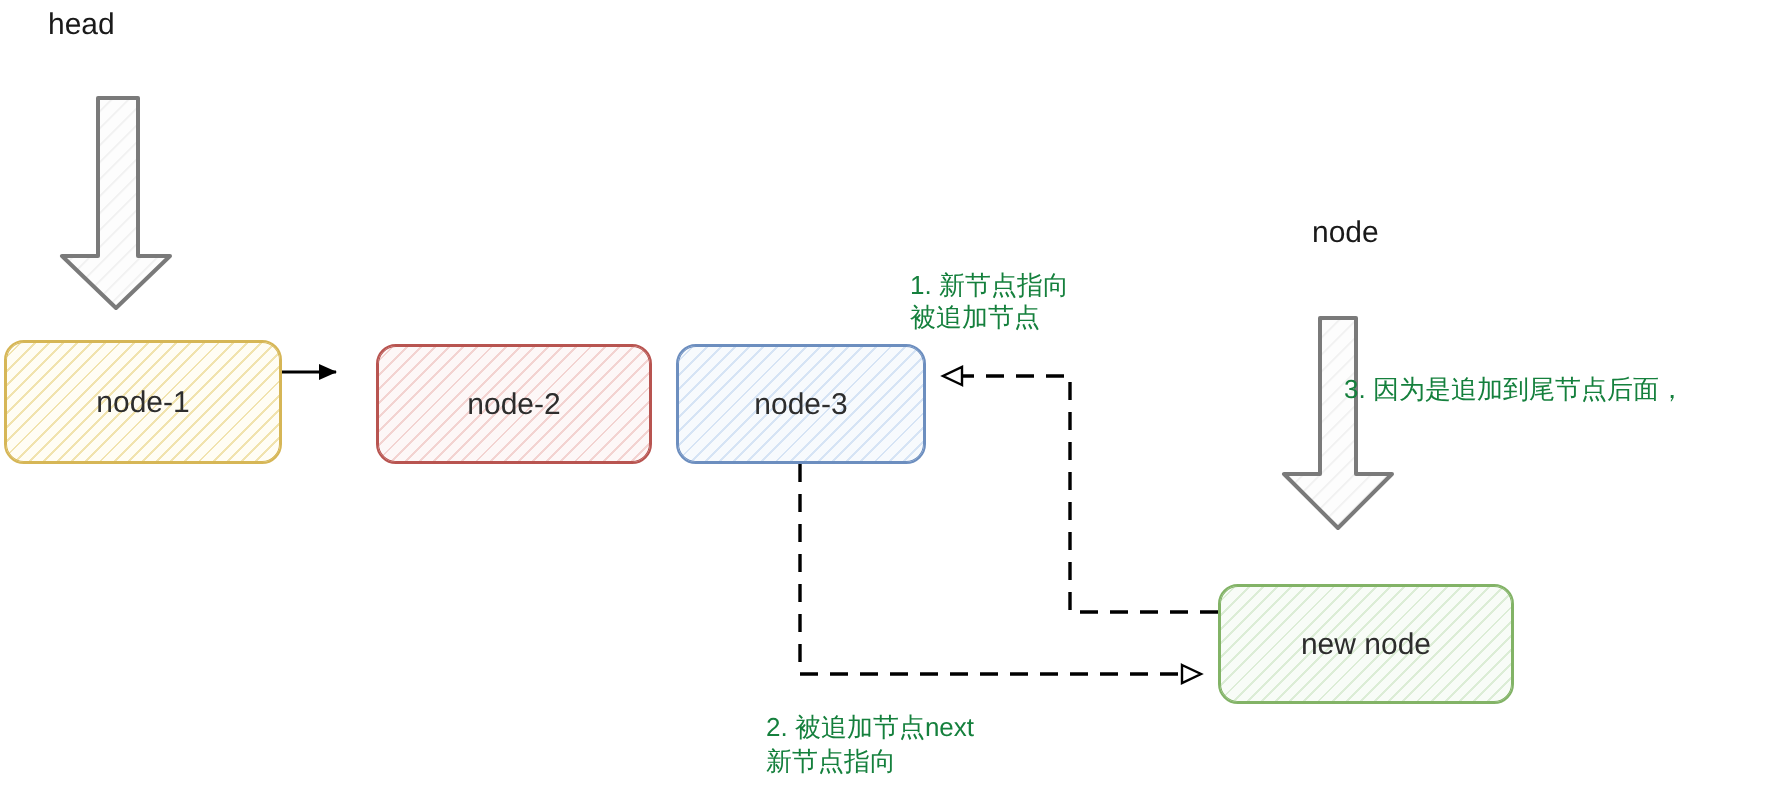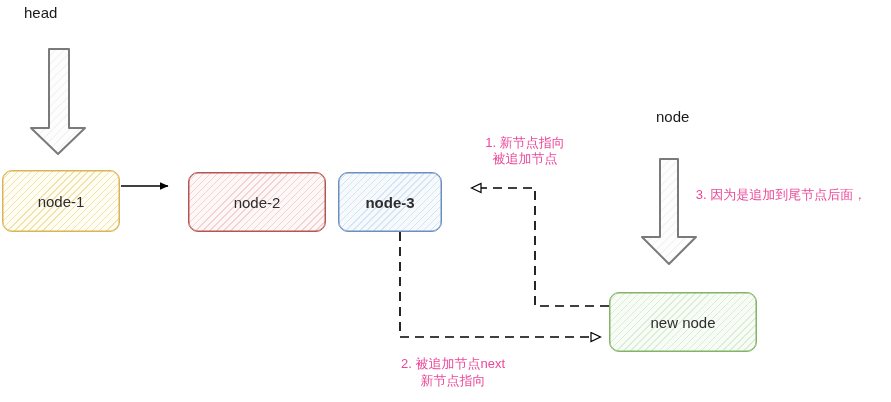--- a/index.html
+++ b/index.html
@@ -40,37 +40,36 @@
       transparent 1px,
       transparent 5px
     );
     display: flex;
     align-items: center;
     justify-content: center;
     font-size: 15px;
     color: #2d2d2d;
     box-shadow: 0 0 0 0.5px var(--border, #888) inset;
   }
-  .node.n1 { left: 2px;   top: 170px; width: 118px; height: 62px; }
+  .node.n1 { left: 2px;   top: 170px; width: 139px; height: 62px; }
   .node.n2 { left: 188px; top: 172px; width: 138px; height: 60px; }
-  .node.n3 { left: 338px; top: 172px; width: 104px; height: 60px; font-weight: bold; }
+  .node.n3 { left: 338px; top: 172px; width: 125px; height: 60px; }
   .node.n4 { left: 609px; top: 292px; width: 148px; height: 60px; }
 
   .overlay {
     position: absolute;
     left: 0; top: 0;
     width: 891px; height: 402px;
     pointer-events: none;
   }
 
   .ann {
     position: absolute;
     font-size: 13px;
-    text-align: center;
-    color: #ec4899;
+    color: #15803d;
     line-height: 17px;
     white-space: nowrap;
   }
   .ann span { display: block; }
   .ann.a1 { left: 455px; top: 135px; width: 140px; line-height: 16px; }
   .ann.a2 { left: 383px; top: 355px; width: 140px; }
   .ann.a3 { left: 672px; top: 186px; width: 218px; }
 </style>
 </head>
 <body>

